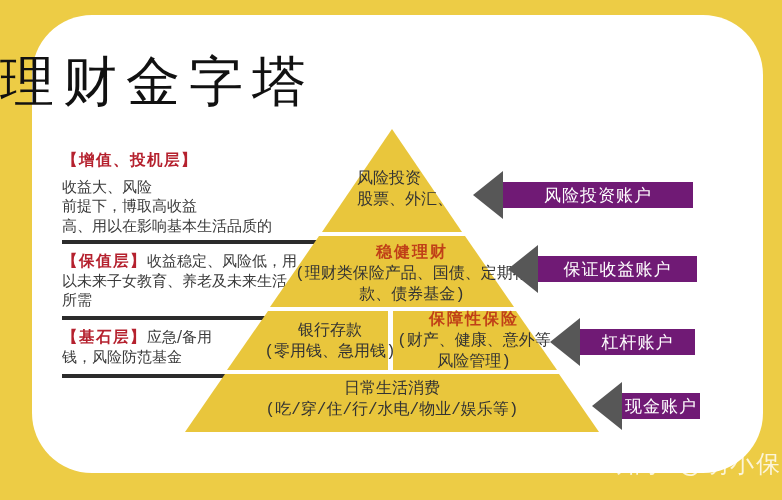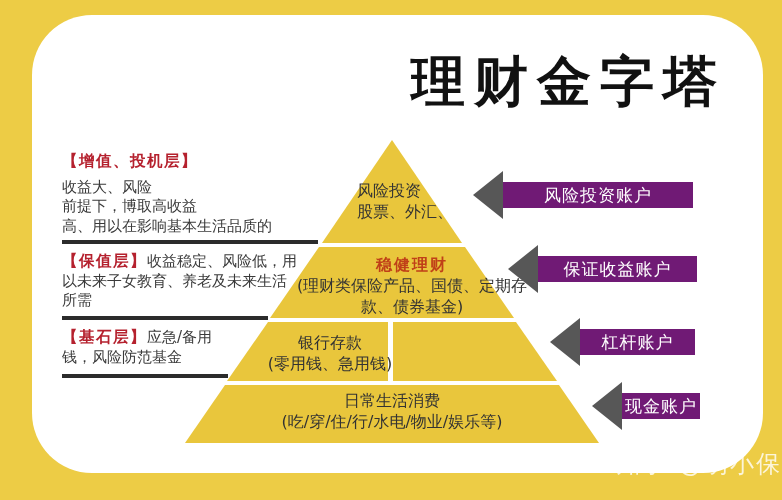--- a/index.html
+++ b/index.html
@@ -6,37 +6,37 @@
   body{
     width:782px;height:500px;position:relative;overflow:hidden;
     background:#EDCC45;
     font-family:"DejaVu Sans","Liberation Sans",sans-serif;
   }
   .card{
     position:absolute;left:32px;top:15px;width:731px;height:458px;
     background:#FFFFFF;border-radius:60px;
   }
   .title{
-    position:absolute;left:0;top:46px;width:726px;text-align:right;
-    font-size:54px;font-weight:700;color:#111111;letter-spacing:9px;
+    position:absolute;left:0;top:46px;width:726px;text-align:left;
+    font-size:54px;font-weight:400;color:#111111;letter-spacing:9px;
   }
   
   .sec{position:absolute;color:#3A3A3A;font-size:15px;line-height:19.5px;}
   .sec-header{color:#B5212E;font-weight:bold;font-size:15.5px;letter-spacing:1.5px;}
   .sec1{left:62px;top:152px;width:260px;}
-  .sec1 .sec-header{display:block;margin-bottom:6px;}
+  .sec1 .sec-header{display:block;margin-bottom:6px;font-family:Liberation Mono, monospace;}
   .sec1 .line{display:block;white-space:nowrap;}
   .sec2{left:62px;top:252px;width:238px;}
   .sec3{left:62px;top:328px;width:172px;}
   .divider{position:absolute;height:4px;background:#2B2B2B;}
   .div1{left:62px;top:240px;width:256px;}
   .div2{left:62px;top:316px;width:206px;}
   .div3{left:62px;top:374px;width:166px;}
   
-  .pyramid{position:absolute;left:185px;top:140px;width:414px;height:303px;}
+  .pyramid{position:absolute;left:185px;top:129px;width:414px;height:303px;font-family:Liberation Mono, monospace;}
   .pl{position:absolute;left:0;top:0;width:414px;height:303px;background:#E9C63C;}
   .pl1{clip-path:polygon(207px 0px,277px 103px,137px 103px);}
   .pl2{clip-path:polygon(134px 107px,280px 107px,329px 178px,85px 178px);}
   .pl3a{clip-path:polygon(83px 182px,203px 182px,203px 241px,42px 241px);}
   .pl3b{clip-path:polygon(208px 182px,331px 182px,372px 241px,208px 241px);}
   .pl4{clip-path:polygon(40px 245px,374px 245px,414px 303px,0px 303px);}
   .ptext{position:absolute;color:#333333;font-size:16px;line-height:21px;}
   .pt1{left:172px;top:40px;text-align:left;white-space:nowrap;}
   .pt1 .line{display:block;}
   .pt2{left:87px;top:114px;width:240px;text-align:center;margin-left:20px;}
@@ -99,20 +99,24 @@
   <div class="ptext pt2">
     <span class="red-label">稳健理财</span>
     <span>(理财类保险产品、国债、定期存款、债券基金)</span>
   </div>
 
   <div class="ptext pt3a">
     <span class="line" style="display:block">银行存款</span>
     <span>(零用钱、急用钱)</span>
   </div>
 
+  <div class="ptext pt3b">
+    <span class="red-label">保障性保险</span>
+    <span>(财产、健康、意外等风险管理)</span>
+  </div>
 
   <div class="ptext pt4">
     <span style="display:block">日常生活消费</span>
     <span>(吃/穿/住/行/水电/物业/娱乐等)</span>
   </div>
 </div>
 
 <div class="arrow a1">
   <div class="arrow-head"></div>
   <div class="arrow-bar">

